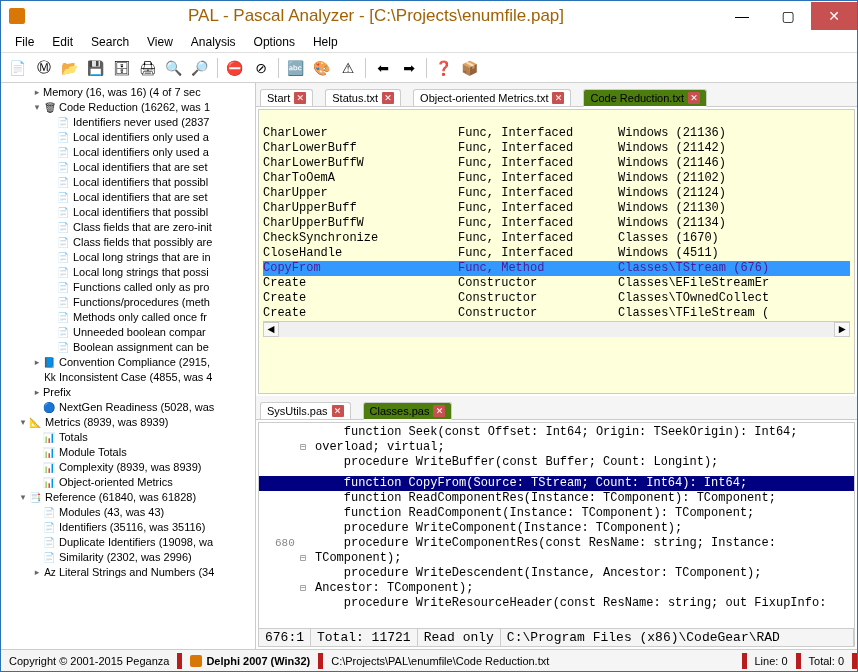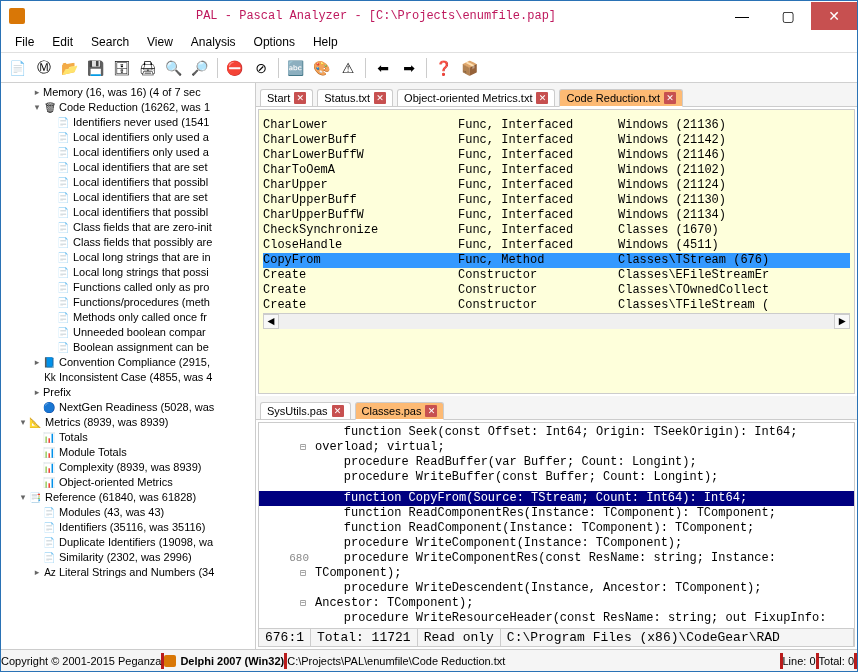--- a/index.html
+++ b/index.html
@@ -1,56 +1,56 @@
 <!DOCTYPE html>
 <html><head>
 <meta charset="utf-8">
 <style>
 * { box-sizing: border-box; margin: 0; padding: 0; }
 body { font-family: "Segoe UI", Tahoma, sans-serif; font-size: 12px; background: #fff; overflow: hidden; width: 858px; height: 672px; }
 .window { width: 858px; height: 672px; display: flex; flex-direction: column; border: 1px solid #2a72b5; }
 .titlebar { height: 30px; background: #fff; display: flex; align-items: center; color: #000; position: relative; }
 .title-icon { width: 16px; height: 16px; margin: 0 8px; background: #d97706; border-radius: 2px; }
-.title-text { flex: 1; text-align: center; font-size: 12px; color: #be185d; font-family: Liberation Mono, monospace; }
+.title-text { flex: 1; text-align: center; font-size: 17px; color: #a16207; }
 .win-controls { display: flex; }
 .win-btn { width: 46px; height: 28px; display: flex; align-items: center; justify-content: center; font-size: 14px; cursor: pointer; }
 .win-btn.close { background: #c75050; color: #fff; }
 .menubar { height: 22px; background: #fff; display: flex; align-items: center; padding: 0 6px; gap: 2px; border-bottom: 1px solid #e0e0e0; }
 .menu-item { padding: 2px 8px; cursor: pointer; }
 .toolbar { height: 30px; background: #fff; display: flex; align-items: center; padding: 0 6px; gap: 4px; border-bottom: 1px solid #d0d0d0; }
 .tool-btn { width: 22px; height: 22px; display: flex; align-items: center; justify-content: center; cursor: pointer; border-radius: 2px; font-size: 14px; }
 .tool-sep { width: 1px; height: 20px; background: #ccc; margin: 0 2px; }
 .main { flex: 1; display: flex; overflow: hidden; }
 .tree-panel { width: 255px; background: #fff; border-right: 1px solid #ccc; overflow: hidden; font-size: 11px; padding: 2px; }
 .tree-item { white-space: nowrap; padding: 0 0 0 2px; line-height: 15px; display: flex; align-items: center; }
 .tree-icon { width: 14px; height: 12px; display: inline-flex; align-items: center; justify-content: center; margin-right: 2px; font-size: 10px; }
 .expander { width: 12px; display: inline-block; text-align: center; color: #666; font-size: 9px; cursor: pointer;}
 .ind1 { padding-left: 14px; } .ind2 { padding-left: 28px; } .ind3 { padding-left: 42px; }
 .right-panel { flex: 1; display: flex; flex-direction: column; overflow: hidden; }
-.tabs { height: 24px; display: flex; align-items: flex-end; padding: 2px 4px 0; background: #f5f5f5; border-bottom: 1px solid #ccc; gap: 4px; }
+.tabs { height: 24px; display: flex; align-items: flex-end; padding: 2px 4px 0; background: #f5f5f5; border-bottom: 1px solid #ccc; gap: 12px; }
 .tab { padding: 2px 6px; background: #fff; border: 1px solid #ccc; border-bottom: none; border-radius: 3px 3px 0 0; display: flex; align-items: center; gap: 4px; font-size: 11px; cursor: pointer; }
-.tab.active { background: #fdba74; font-weight: normal; border-bottom: 1px solid #fff; margin-bottom: -1px; }
+.tab.active { background: #4d7c0f; font-weight: normal; border-bottom: 1px solid #fff; margin-bottom: -1px; }
 .tab-close { width: 12px; height: 12px; background: #c75050; color: #fff; display: flex; align-items: center; justify-content: center; font-size: 9px; border-radius: 1px; }
-.report-pane { flex: 1; background: #feffdb; font-family: "Courier New", monospace; font-size: 12px; padding: 8px 4px; overflow: hidden; position: relative; border: 1px solid #ccc; margin: 2px; }
+.report-pane { flex: 1; background: #feffdb; font-family: "Courier New", monospace; font-size: 12px; padding: 16px 4px; overflow: hidden; position: relative; border: 1px solid #ccc; margin: 2px; }
 .report-row { display: flex; white-space: pre; line-height: 15px; }
-.report-row.sel { background: #3399ff; color: #000000; align-items: flex-end; }
+.report-row.sel { background: #3399ff; color: #4c1d95; align-items: flex-end; }
 .col1 { width: 195px; overflow: hidden; } .col2 { width: 160px; overflow:hidden;} .col3 { flex: 1; }
 .hscroll { height: 16px; display:flex; border-top:1px solid #ccc; background:#f0f0f0;}
 .hscroll .arrow{width:16px;text-align:center;border:1px solid #ccc;background:#f8f8f8;}
 .hscroll .track{flex:1;}
 .code-pane { height: 225px; background: #fff; font-family: "Courier New", monospace; font-size: 12px; border: 1px solid #ccc; margin: 2px; display:flex; flex-direction:column; overflow:hidden;}
 .code-body { flex:1; overflow:hidden; padding: 2px 0; position:relative;}
 .code-line { white-space: pre; line-height: 15px; padding-left: 56px; position:relative;}
-.code-line .gutter{position:absolute;left:8px;width:48px;text-align:right;color:#888;padding-right:6px;font-size:11px;}
+.code-line .gutter{position:absolute;left:16px;width:48px;text-align:left;color:#888;padding-right:6px;font-size:11px;}
 .code-line .fold{position:absolute;left:38px;width:12px;color:#888;font-size:10px;text-align:center;}
 .hl { background: #000080; color: #fff; margin-top: 6px; }
 .code-status { height: 18px; border-top: 1px solid #ccc; display: flex; font-size: 13px; background: #f5f5f5; }
 .code-status span { border-right: 1px solid #ccc; padding: 1px 6px; }
 .statusbar { height: 22px; border-top: 1px solid #ccc; display: flex; align-items: center; font-size: 11px; background: #f5f5f5; }
-.statusbar span { border-right: 3px solid #b91c1c; padding: 2px 0; display:flex;align-items:center;gap:4px;}
+.statusbar span { border-right: 5px solid #b91c1c; padding: 2px 8px; display:flex;align-items:center;gap:4px;}
 .sb-icon{width:12px;height:12px;background:#d97706;border-radius:2px;display:inline-block;}
 </style>
 </head>
 <body>
 
 <div class="window">
   <div class="titlebar">
     <div class="title-icon"></div>
     <div class="title-text">PAL - Pascal Analyzer - [C:\Projects\enumfile.pap]</div>
     <div class="win-controls">
@@ -100,21 +100,21 @@
           <span>Memory (16, was 16) (4 of 7 sec</span>
         </div>
         <div class="tree-item ind2">
           <span class="expander">▾</span>
           <span class="tree-icon">🗑</span>
           <span>Code Reduction (16262, was 1</span>
         </div>
         <div class="tree-item ind3">
           <span class="expander"></span>
           <span class="tree-icon">📄</span>
-          <span>Identifiers never used (1541</span>
+          <span>Identifiers never used (2837</span>
         </div>
         <div class="tree-item ind3">
           <span class="expander"></span>
           <span class="tree-icon">📄</span>
           <span>Local identifiers only used a</span>
         </div>
         <div class="tree-item ind3">
           <span class="expander"></span>
           <span class="tree-icon">📄</span>
           <span>Local identifiers only used a</span>
@@ -309,21 +309,20 @@
           </div>
           <div class="tab active">
             <span>Classes.pas</span>
             <span class="tab-close">✕</span>
           </div>
         </div>
       <div class="code-pane">
         <div class="code-body" id="code-body">
             <div class="code-line"><span>    <kw>function</kw> Seek(<kw>const</kw> Offset: Int64; Origin: TSeekOrigin): Int64;</span></div>
             <div class="code-line"><span class="fold">⊟</span><span><kw>overload</kw>; <kw>virtual</kw>;</span></div>
-            <div class="code-line"><span>    <kw>procedure</kw> ReadBuffer(<kw>var</kw> Buffer; Count: Longint);</span></div>
             <div class="code-line"><span>    <kw>procedure</kw> WriteBuffer(<kw>const</kw> Buffer; Count: Longint);</span></div>
             <div class="code-line hl"><span>    <kw>function</kw> CopyFrom(Source: TStream; Count: Int64): Int64;</span></div>
             <div class="code-line"><span>    <kw>function</kw> ReadComponentRes(Instance: TComponent): TComponent;</span></div>
             <div class="code-line"><span>    <kw>function</kw> ReadComponent(Instance: TComponent): TComponent;</span></div>
             <div class="code-line"><span>    <kw>procedure</kw> WriteComponent(Instance: TComponent);</span></div>
             <div class="code-line"><span class="gutter">680</span><span>    <kw>procedure</kw> WriteComponentRes(<kw>const</kw> ResName: <kw>string</kw>; Instance:</span></div>
             <div class="code-line"><span class="fold">⊟</span><span>TComponent);</span></div>
             <div class="code-line"><span>    <kw>procedure</kw> WriteDescendent(Instance, Ancestor: TComponent);</span></div>
             <div class="code-line"><span class="fold">⊟</span><span>Ancestor: TComponent);</span></div>
             <div class="code-line"><span>    <kw>procedure</kw> WriteResourceHeader(<kw>const</kw> ResName: <kw>string</kw>; <kw>out</kw> FixupInfo:</span></div>

